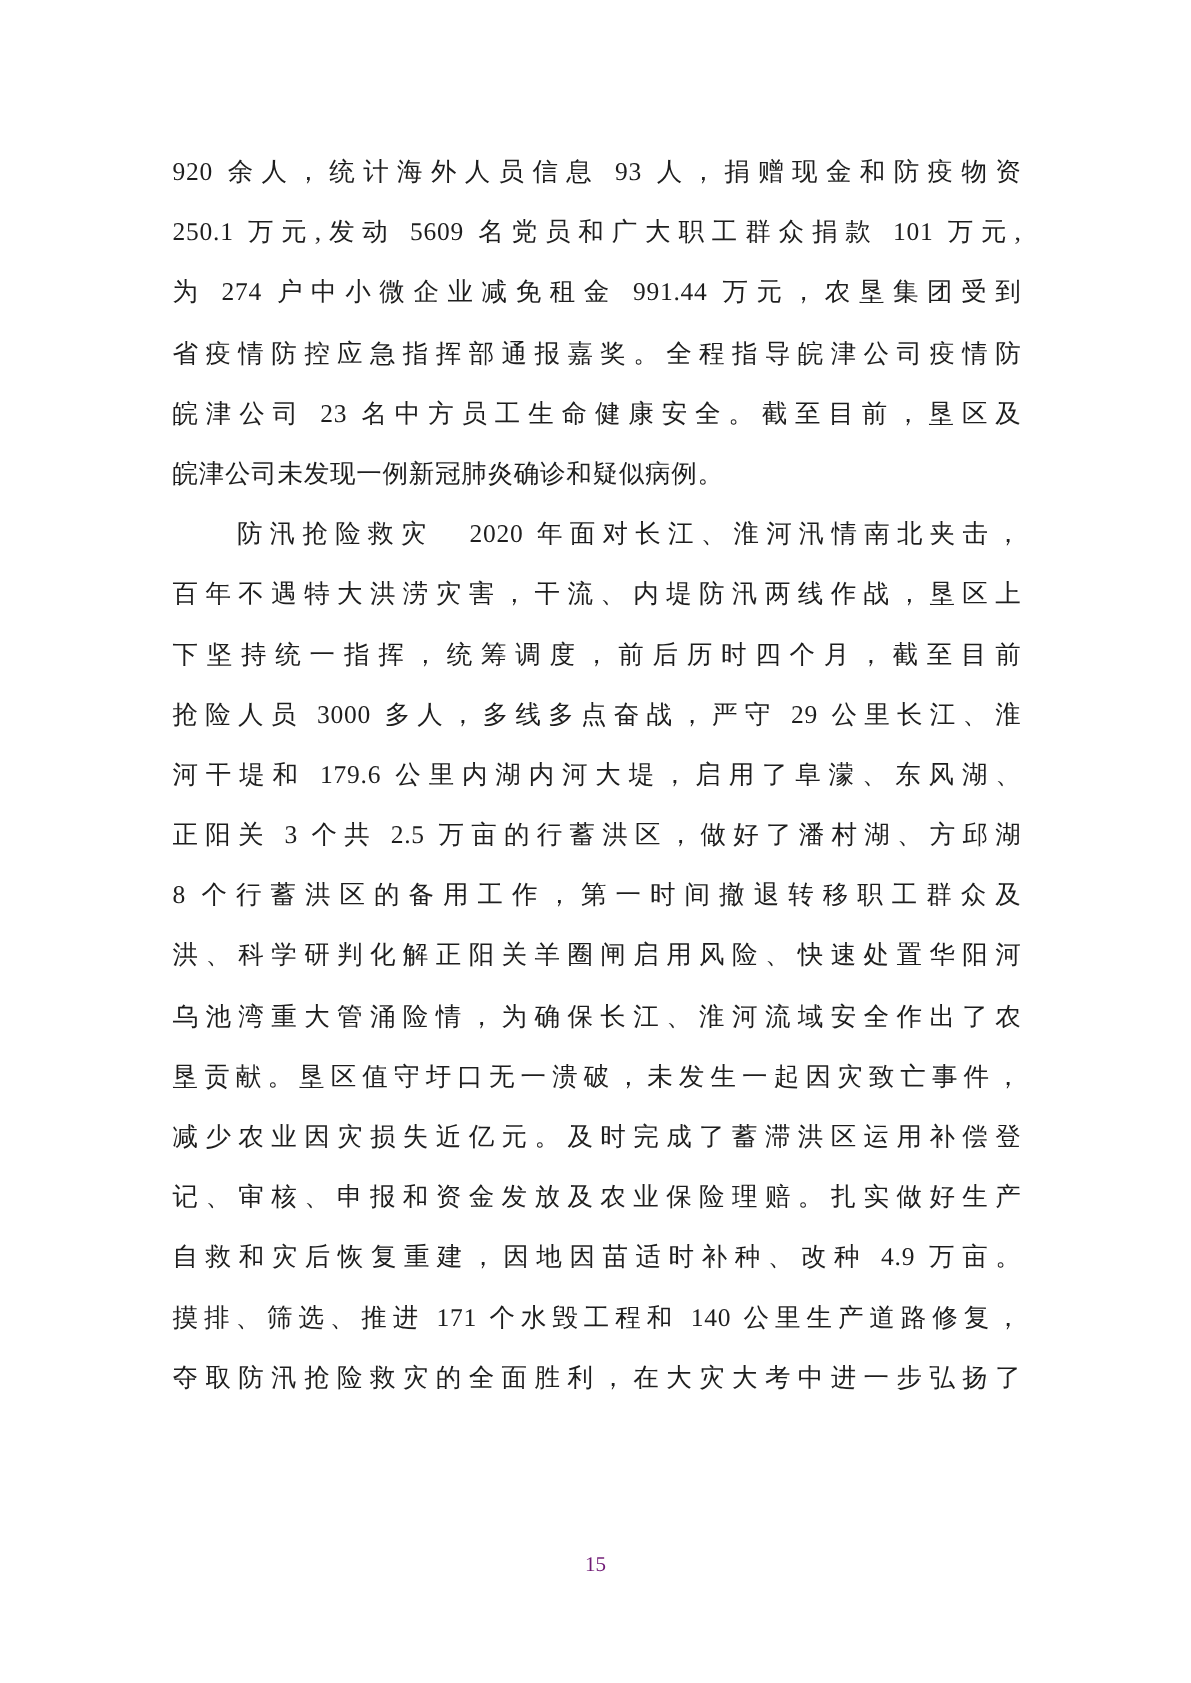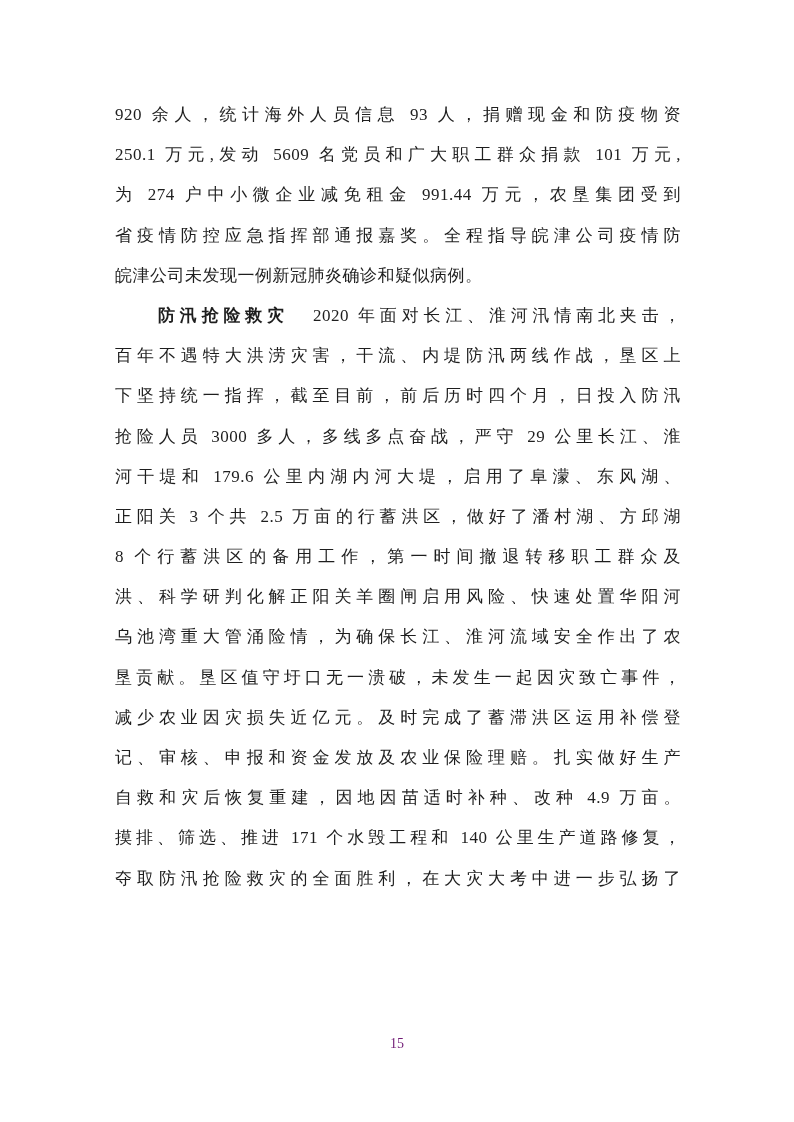--- a/index.html
+++ b/index.html
@@ -31,21 +31,21 @@
     text-align-last: justify;
     letter-spacing: 0.5px;
   }
   .line--paraend {
     text-align-last: left;
   }
   .line--indent {
     padding-left: 43px;
   }
   .run-head {
-    font-weight: bold;
+    font-weight: normal;
   }
   .run-rest {
     margin-left: 24px;
   }
   .page-number {
     position: absolute;
     top: 1034px;
     left: 0;
     width: 100%;
     text-align: center;
@@ -58,29 +58,30 @@
 <body>
 
 <div class="page">
   <div class="text-block">
 
     <div class="para">
       <div class="line">920 余人，统计海外人员信息 93 人，捐赠现金和防疫物资</div>
       <div class="line">250.1 万元,发动 5609 名党员和广大职工群众捐款 101 万元,</div>
       <div class="line">为 274 户中小微企业减免租金 991.44 万元，农垦集团受到</div>
       <div class="line">省疫情防控应急指挥部通报嘉奖。全程指导皖津公司疫情防</div>
+      <div class="line">皖津公司 23 名中方员工生命健康安全。截至目前，垦区及</div>
       <div class="line line--paraend">皖津公司未发现一例新冠肺炎确诊和疑似病例。</div>
     </div>
 
     <div class="para">
       <div class="line line--indent">
         <span class="run-head">防汛抢险救灾</span><span class="run-rest">2020 年面对长江、淮河汛情南北夹击，</span>
       </div>
       <div class="line">百年不遇特大洪涝灾害，干流、内堤防汛两线作战，垦区上</div>
-      <div class="line">下坚持统一指挥，截至目前，前后历时四个月，日投入防汛</div>
+      <div class="line">下坚持统一指挥，统筹调度，前后历时四个月，截至目前</div>
       <div class="line">抢险人员 3000 多人，多线多点奋战，严守 29 公里长江、淮</div>
       <div class="line">河干堤和 179.6 公里内湖内河大堤，启用了阜濛、东风湖、</div>
       <div class="line">正阳关 3 个共 2.5 万亩的行蓄洪区，做好了潘村湖、方邱湖</div>
       <div class="line">8 个行蓄洪区的备用工作，第一时间撤退转移职工群众及</div>
       <div class="line">洪、科学研判化解正阳关羊圈闸启用风险、快速处置华阳河</div>
       <div class="line">乌池湾重大管涌险情，为确保长江、淮河流域安全作出了农</div>
       <div class="line">垦贡献。垦区值守圩口无一溃破，未发生一起因灾致亡事件，</div>
       <div class="line">减少农业因灾损失近亿元。及时完成了蓄滞洪区运用补偿登</div>
       <div class="line">记、审核、申报和资金发放及农业保险理赔。扎实做好生产</div>
       <div class="line">自救和灾后恢复重建，因地因苗适时补种、改种 4.9 万亩。</div>

